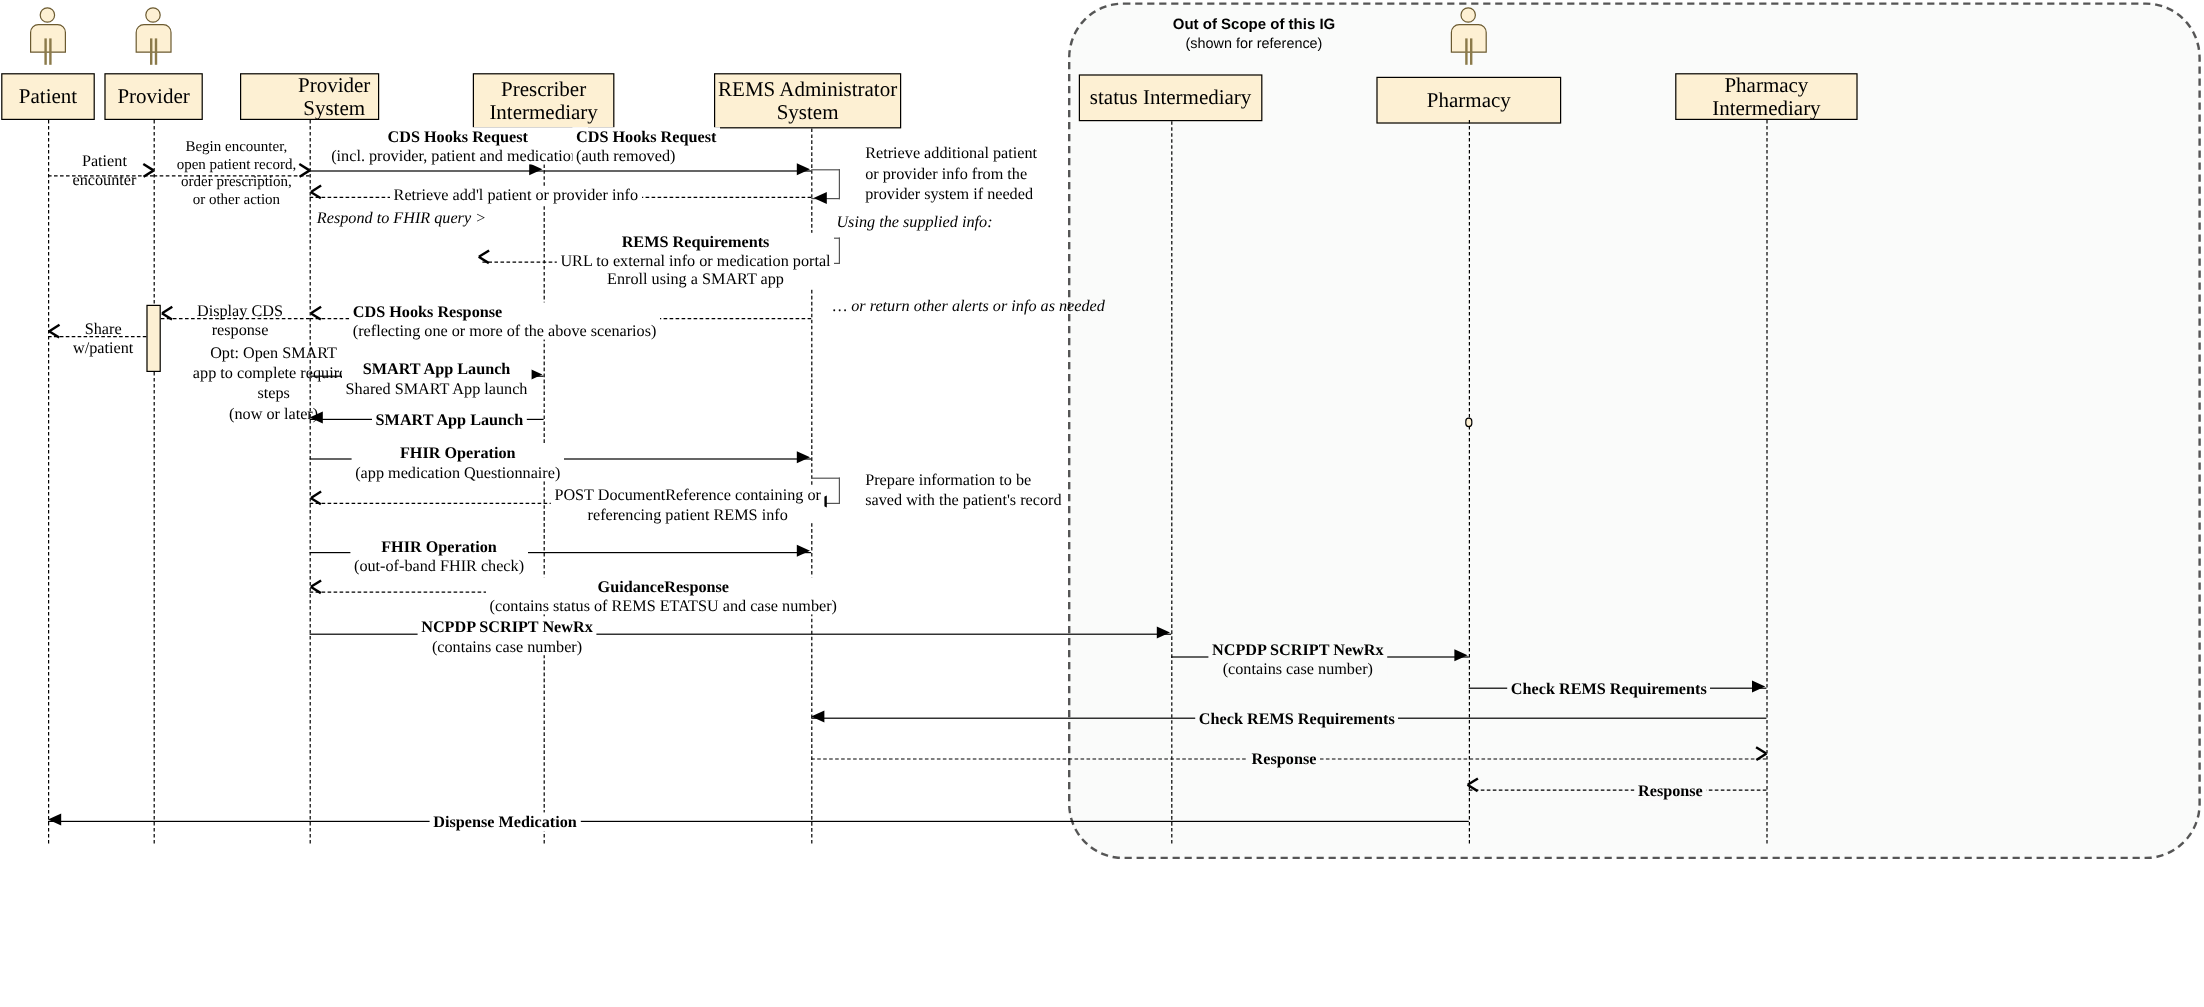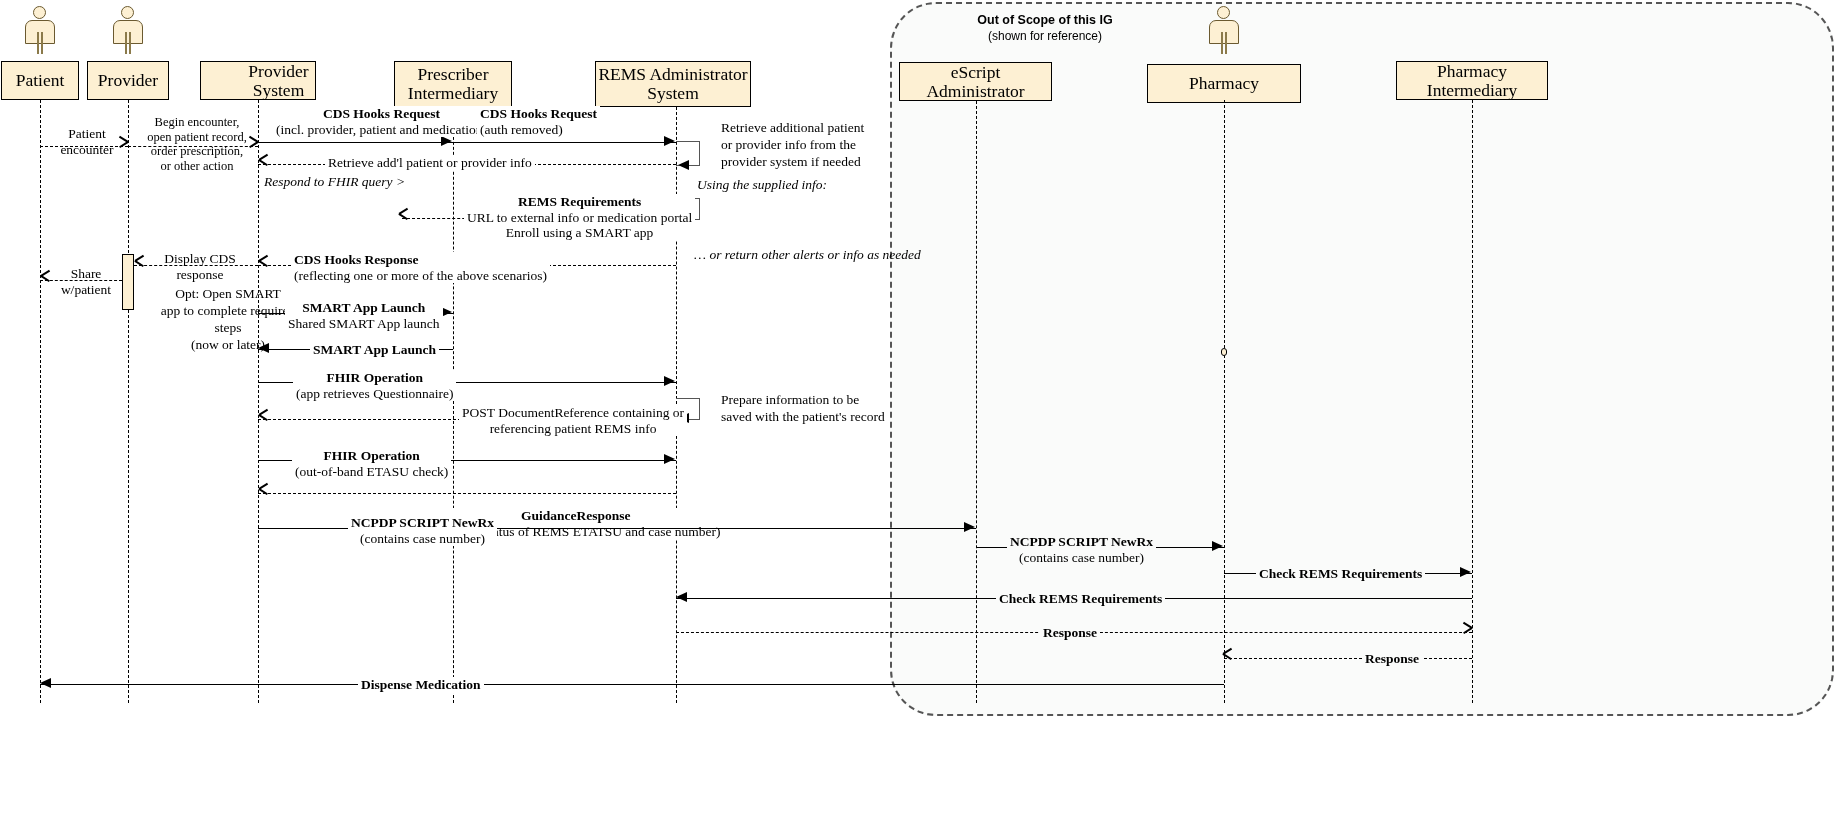--- a/index.html
+++ b/index.html
@@ -97,21 +97,21 @@
 
   <div class="pbox" style="left:394px;top:61px;width:118px;height:46px;">
     <span class="wrap">Prescriber Intermediary</span>
     </div>
 
   <div class="pbox" style="left:595px;top:61px;width:156px;height:46px;">
     <span class="wrap">REMS Administrator System</span>
     </div>
 
   <div class="pbox" style="left:899px;top:62px;width:153px;height:39px;">
-    <span>eScript Administrator</span>
+    <span>status Intermediary</span>
     </div>
 
   <div class="pbox" style="left:1147px;top:48px;width:154px;height:39px;margin-top:16px;">
     <span>Pharmacy</span>
     </div>
 
   <div class="pbox" style="left:1396px;top:61px;width:152px;height:39px;">
     <span>Pharmacy Intermediary</span>
     </div>
 
@@ -221,45 +221,45 @@
   <div class="msg-line" style="left:258px;top:349px;width:195px;"></div>
   <div class="arrowhead left solid" style="left:258px;top:343px;"></div>
   <div class="msg-label" style="left:310px;top:342px;">
     <span class="b">SMART App Launch</span>
   </div>
 
   <div class="msg-line" style="left:258px;top:382px;width:418px;"></div>
   <div class="arrowhead right solid" style="left:664px;top:376px;"></div>
   <div class="msg-label" style="left:293px;top:370px;">
     <span class="b">FHIR Operation</span>
-    <span class="n">(app retrieves Questionnaire)</span>
+    <span class="n">(app medication Questionnaire)</span>
   </div>
 
   <div class="selfloop" style="left:676px;top:398px;width:24px;height:22px;"></div>
   <div class="arrowhead left solid" style="left:678px;top:413px;"></div>
   <div class="note" style="left:721px;top:392px;width:200px;">Prepare information to be
 saved with the patient's record</div>
 
   <div class="msg-line dash" style="left:258px;top:419px;width:418px;"></div>
   <div class="arrowhead left open" style="left:258px;top:414px;"></div>
   <div class="msg-label" style="left:459px;top:405px;">
     <span class="n" style="white-space:pre-line;">POST DocumentReference containing or
 referencing patient REMS info</span>
   </div>
 
   <div class="msg-line" style="left:258px;top:460px;width:418px;"></div>
   <div class="arrowhead right solid" style="left:664px;top:454px;"></div>
   <div class="msg-label" style="left:292px;top:448px;">
     <span class="b">FHIR Operation</span>
-    <span class="n">(out-of-band ETASU check)</span>
+    <span class="n">(out-of-band FHIR check)</span>
   </div>
 
   <div class="msg-line dash" style="left:258px;top:493px;width:418px;"></div>
   <div class="arrowhead left open" style="left:258px;top:488px;"></div>
-  <div class="msg-label" style="left:428px;top:481px;margin-top:27px;">
+  <div class="msg-label" style="left:405px;top:481px;">
     <span class="b">GuidanceResponse</span>
     <span class="n">(contains status of REMS ETATSU and case number)</span>
   </div>
 
   <div class="msg-line" style="left:258px;top:528px;width:718px;"></div>
   <div class="arrowhead right solid" style="left:964px;top:522px;"></div>
   <div class="msg-label" style="left:348px;top:515px;">
     <span class="b">NCPDP SCRIPT NewRx</span>
     <span class="n">(contains case number)</span>
   </div>

